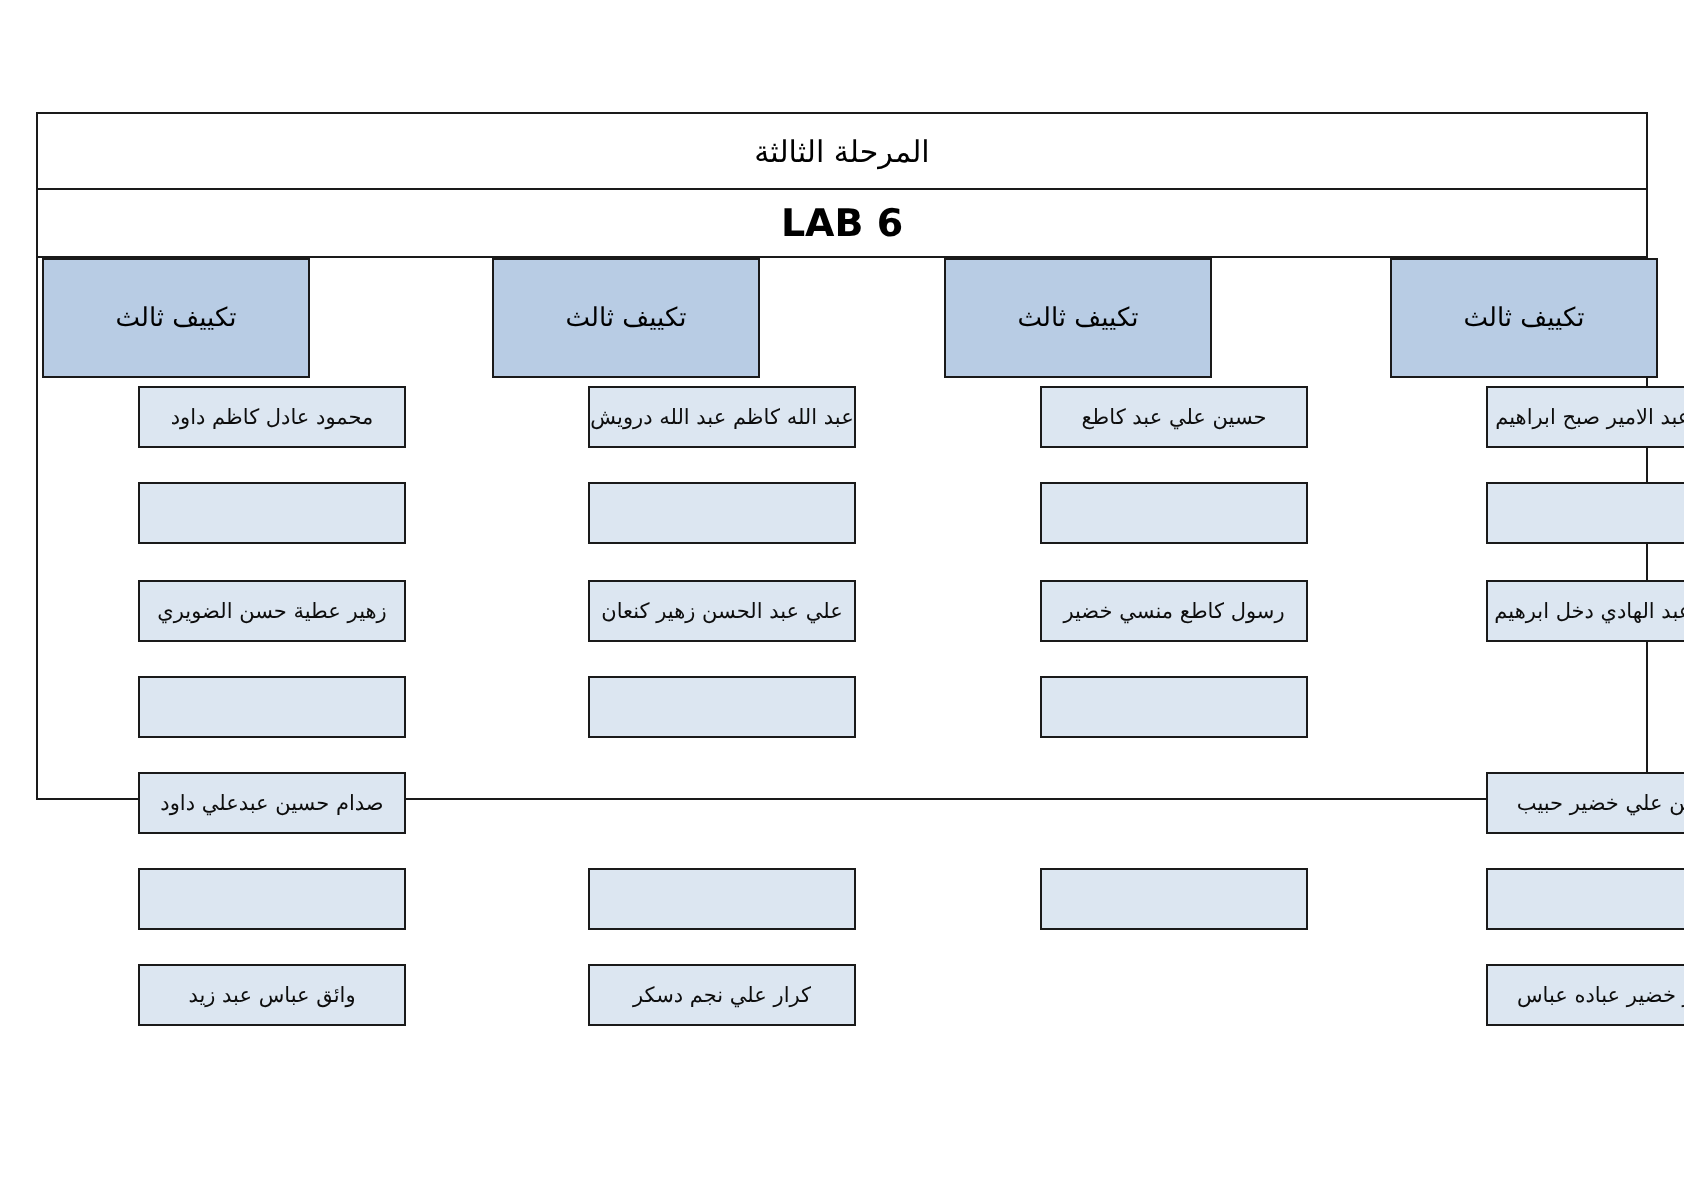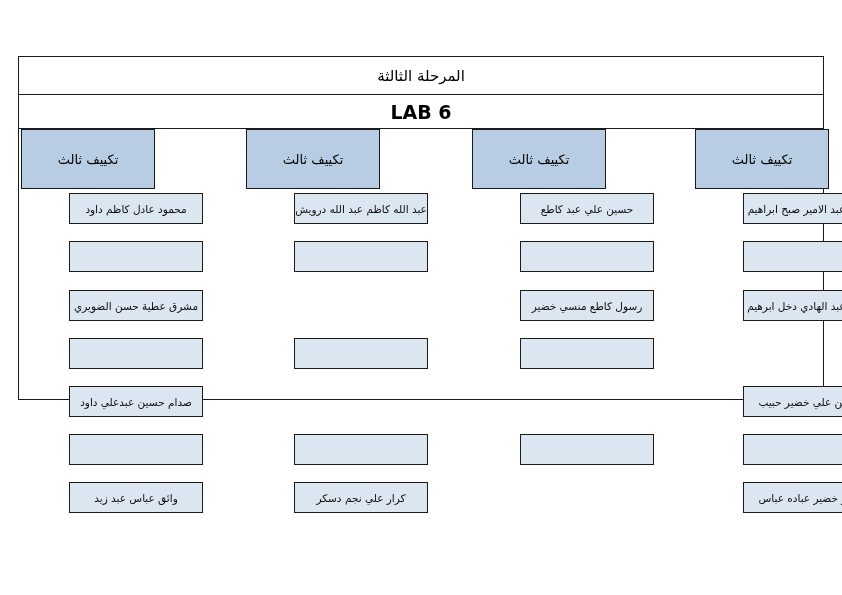--- a/index.html
+++ b/index.html
@@ -164,21 +164,21 @@
         <div class="col-header">
           <span>تكييف ثالث</span>
         </div>
         <div class="cell r0">
             <span>محمود عادل كاظم داود</span>
           </div>
         <div class="cell r1">
             <span></span>
           </div>
         <div class="cell r2">
-            <span>مشرق عطية حسن الضويري</span>
+            <span>زهير عطية حسن الضويري</span>
           </div>
         <div class="cell r3">
             <span></span>
           </div>
         <div class="cell r4">
             <span>صدام حسين عبدعلي داود</span>
           </div>
         <div class="cell r5">
             <span></span>
           </div>
@@ -189,20 +189,23 @@
 
       <div class="column col-1">
         <div class="col-header">
           <span>تكييف ثالث</span>
         </div>
         <div class="cell r0">
             <span>عبد الله كاظم عبد الله درويش</span>
           </div>
         <div class="cell r1">
             <span></span>
+          </div>
+        <div class="cell r2">
+            <span>علي عبد الحسن زهير كنعان</span>
           </div>
         <div class="cell r3">
             <span></span>
           </div>
         <div class="cell r5">
             <span></span>
           </div>
         <div class="cell r6">
             <span>كرار علي نجم دسكر</span>
           </div>

